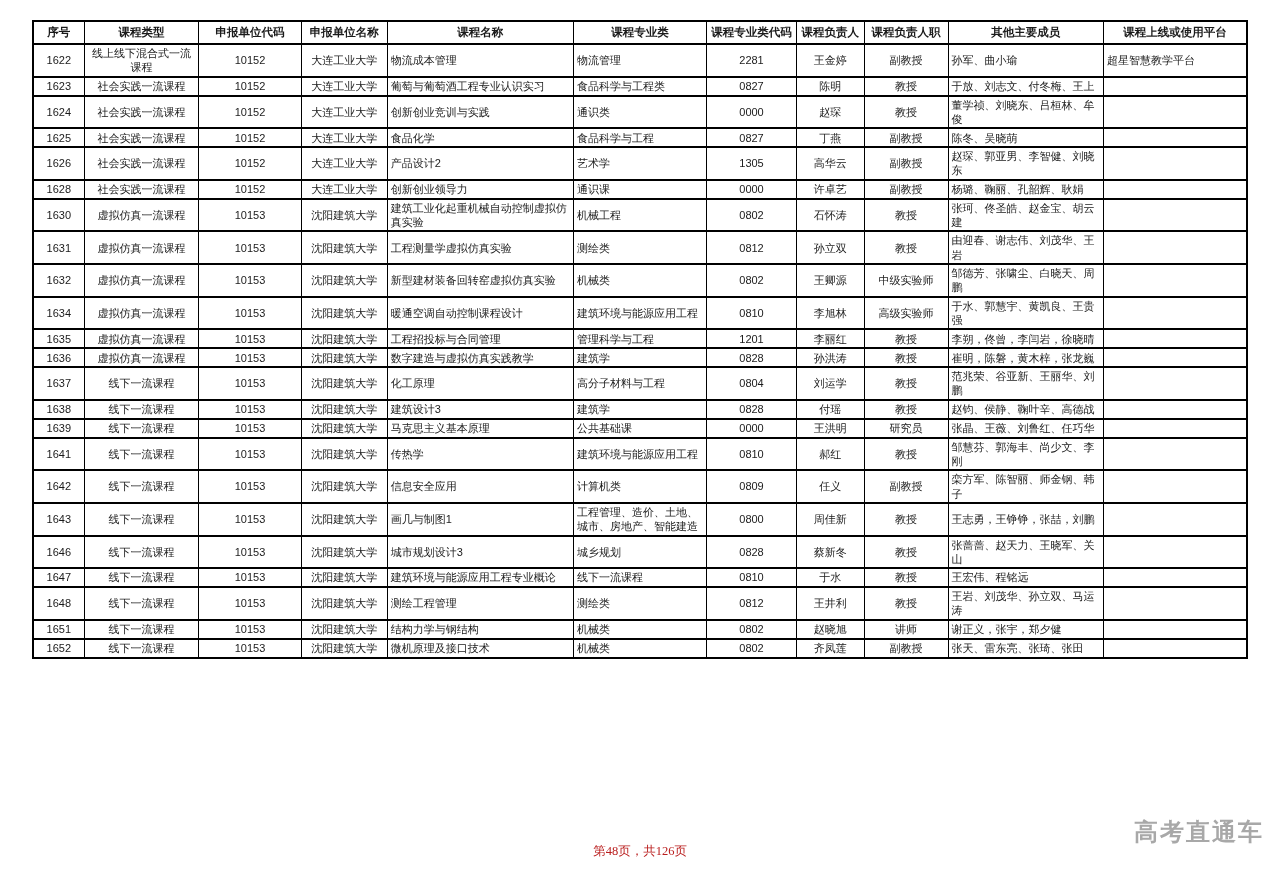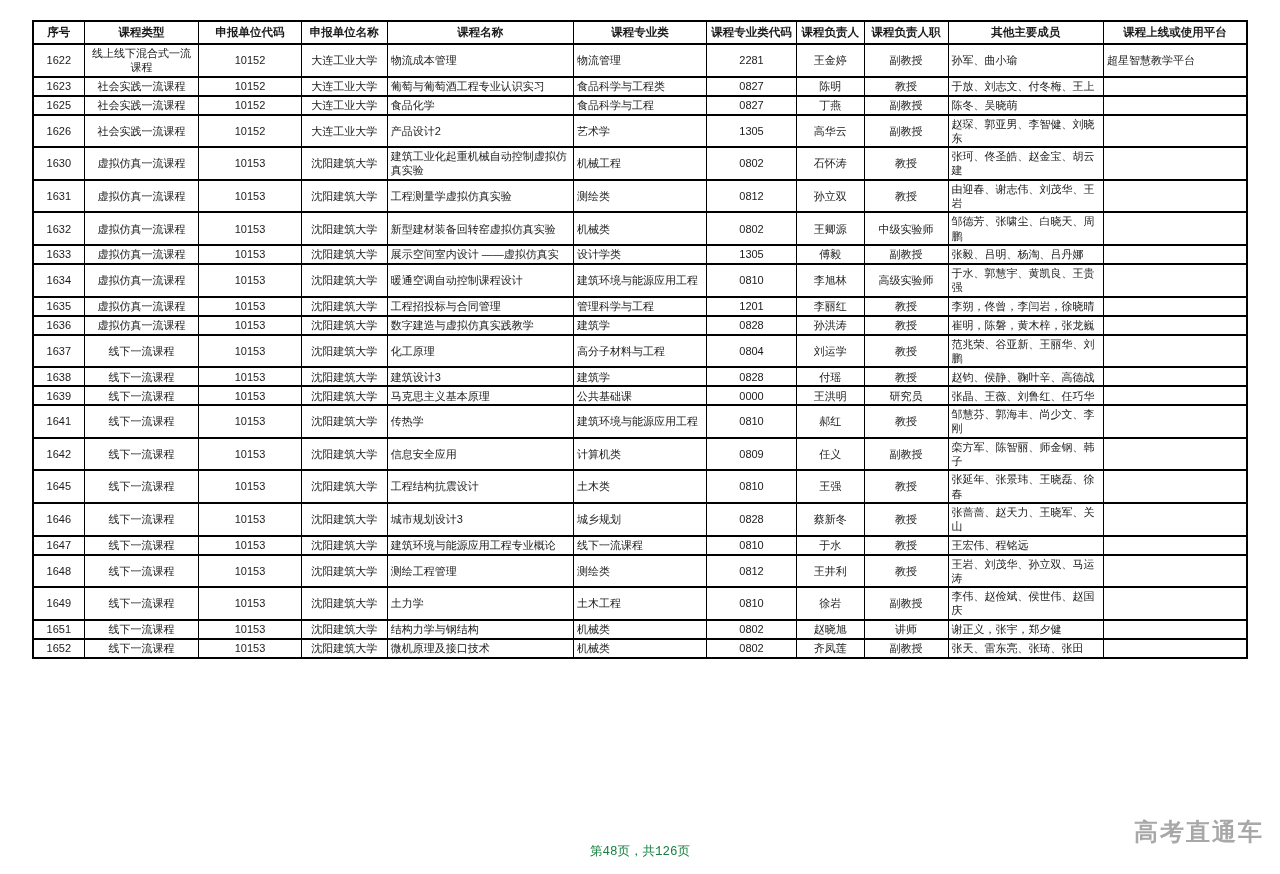--- a/index.html
+++ b/index.html
@@ -38,22 +38,22 @@
   .course-table td:nth-child(7),
   .course-table td:nth-child(8),
   .course-table td:nth-child(9){text-align:center;}
   .course-table td:nth-child(5),
   .course-table td:nth-child(6),
   .course-table td:nth-child(10),
   .course-table td:nth-child(11){text-align:left;}
   .footer-row{
     position:absolute;left:0;bottom:14px;width:100%;
     text-align:center;
-    font-family:Liberation Mono, monospace;
-    font-size:12.5px;color:#15803d;
+    font-family:Liberation Serif, serif;
+    font-size:12.5px;color:#b91c1c;
   }
   .watermark{
     position:absolute;right:16px;bottom:26px;
     font-size:24px;font-weight:bold;letter-spacing:2px;
     color:#a8a8a8;
     font-family:Liberation Sans, sans-serif;
   }
 </style>
 </head>
 <body>
@@ -110,20 +110,33 @@
           <td>大连工业大学</td>
           <td>葡萄与葡萄酒工程专业认识实习</td>
           <td>食品科学与工程类</td>
           <td>0827</td>
           <td>陈明</td>
           <td>教授</td>
           <td>于放、刘志文、付冬梅、王上</td>
           <td></td>
         </tr>
         <tr>
+          <td>1624</td>
+          <td>社会实践一流课程</td>
+          <td>10152</td>
+          <td>大连工业大学</td>
+          <td>创新创业竞训与实践</td>
+          <td>通识类</td>
+          <td>0000</td>
+          <td>赵琛</td>
+          <td>教授</td>
+          <td>董学祯、刘晓东、吕桓林、牟俊</td>
+          <td></td>
+        </tr>
+        <tr>
           <td>1625</td>
           <td>社会实践一流课程</td>
           <td>10152</td>
           <td>大连工业大学</td>
           <td>食品化学</td>
           <td>食品科学与工程</td>
           <td>0827</td>
           <td>丁燕</td>
           <td>副教授</td>
           <td>陈冬、吴晓萌</td>
@@ -133,20 +146,33 @@
           <td>1626</td>
           <td>社会实践一流课程</td>
           <td>10152</td>
           <td>大连工业大学</td>
           <td>产品设计2</td>
           <td>艺术学</td>
           <td>1305</td>
           <td>高华云</td>
           <td>副教授</td>
           <td>赵琛、郭亚男、李智健、刘晓东</td>
+          <td></td>
+        </tr>
+        <tr>
+          <td>1628</td>
+          <td>社会实践一流课程</td>
+          <td>10152</td>
+          <td>大连工业大学</td>
+          <td>创新创业领导力</td>
+          <td>通识课</td>
+          <td>0000</td>
+          <td>许卓艺</td>
+          <td>副教授</td>
+          <td>杨璐、鞠丽、孔韶辉、耿娟</td>
           <td></td>
         </tr>
         <tr>
           <td>1630</td>
           <td>虚拟仿真一流课程</td>
           <td>10153</td>
           <td>沈阳建筑大学</td>
           <td>建筑工业化起重机械自动控制虚拟仿真实验</td>
           <td>机械工程</td>
           <td>0802</td>
@@ -175,33 +201,20 @@
           <td>沈阳建筑大学</td>
           <td>新型建材装备回转窑虚拟仿真实验</td>
           <td>机械类</td>
           <td>0802</td>
           <td>王卿源</td>
           <td>中级实验师</td>
           <td>邹德芳、张啸尘、白晓天、周鹏</td>
           <td></td>
         </tr>
         <tr>
-          <td>1633</td>
-          <td>虚拟仿真一流课程</td>
-          <td>10153</td>
-          <td>沈阳建筑大学</td>
-          <td>展示空间室内设计 ——虚拟仿真实</td>
-          <td>设计学类</td>
-          <td>1305</td>
-          <td>傅毅</td>
-          <td>副教授</td>
-          <td>张毅、吕明、杨淘、吕丹娜</td>
-          <td></td>
-        </tr>
-        <tr>
           <td>1634</td>
           <td>虚拟仿真一流课程</td>
           <td>10153</td>
           <td>沈阳建筑大学</td>
           <td>暖通空调自动控制课程设计</td>
           <td>建筑环境与能源应用工程</td>
           <td>0810</td>
           <td>李旭林</td>
           <td>高级实验师</td>
           <td>于水、郭慧宇、黄凯良、王贵强</td>
@@ -292,30 +305,30 @@
           <td>沈阳建筑大学</td>
           <td>信息安全应用</td>
           <td>计算机类</td>
           <td>0809</td>
           <td>任义</td>
           <td>副教授</td>
           <td>栾方军、陈智丽、师金钢、韩子</td>
           <td></td>
         </tr>
         <tr>
-          <td>1645</td>
-          <td>线下一流课程</td>
-          <td>10153</td>
-          <td>沈阳建筑大学</td>
-          <td>工程结构抗震设计</td>
-          <td>土木类</td>
-          <td>0810</td>
-          <td>王强</td>
-          <td>教授</td>
-          <td>张延年、张景玮、王晓磊、徐春</td>
+          <td>1643</td>
+          <td>线下一流课程</td>
+          <td>10153</td>
+          <td>沈阳建筑大学</td>
+          <td>画几与制图1</td>
+          <td>工程管理、造价、土地、城市、房地产、智能建造</td>
+          <td>0800</td>
+          <td>周佳新</td>
+          <td>教授</td>
+          <td>王志勇，王铮铮，张喆，刘鹏</td>
           <td></td>
         </tr>
         <tr>
           <td>1646</td>
           <td>线下一流课程</td>
           <td>10153</td>
           <td>沈阳建筑大学</td>
           <td>城市规划设计3</td>
           <td>城乡规划</td>
           <td>0828</td>
@@ -341,33 +354,20 @@
           <td>1648</td>
           <td>线下一流课程</td>
           <td>10153</td>
           <td>沈阳建筑大学</td>
           <td>测绘工程管理</td>
           <td>测绘类</td>
           <td>0812</td>
           <td>王井利</td>
           <td>教授</td>
           <td>王岩、刘茂华、孙立双、马运涛</td>
-          <td></td>
-        </tr>
-        <tr>
-          <td>1649</td>
-          <td>线下一流课程</td>
-          <td>10153</td>
-          <td>沈阳建筑大学</td>
-          <td>土力学</td>
-          <td>土木工程</td>
-          <td>0810</td>
-          <td>徐岩</td>
-          <td>副教授</td>
-          <td>李伟、赵俭斌、侯世伟、赵国庆</td>
           <td></td>
         </tr>
         <tr>
           <td>1651</td>
           <td>线下一流课程</td>
           <td>10153</td>
           <td>沈阳建筑大学</td>
           <td>结构力学与钢结构</td>
           <td>机械类</td>
           <td>0802</td>

